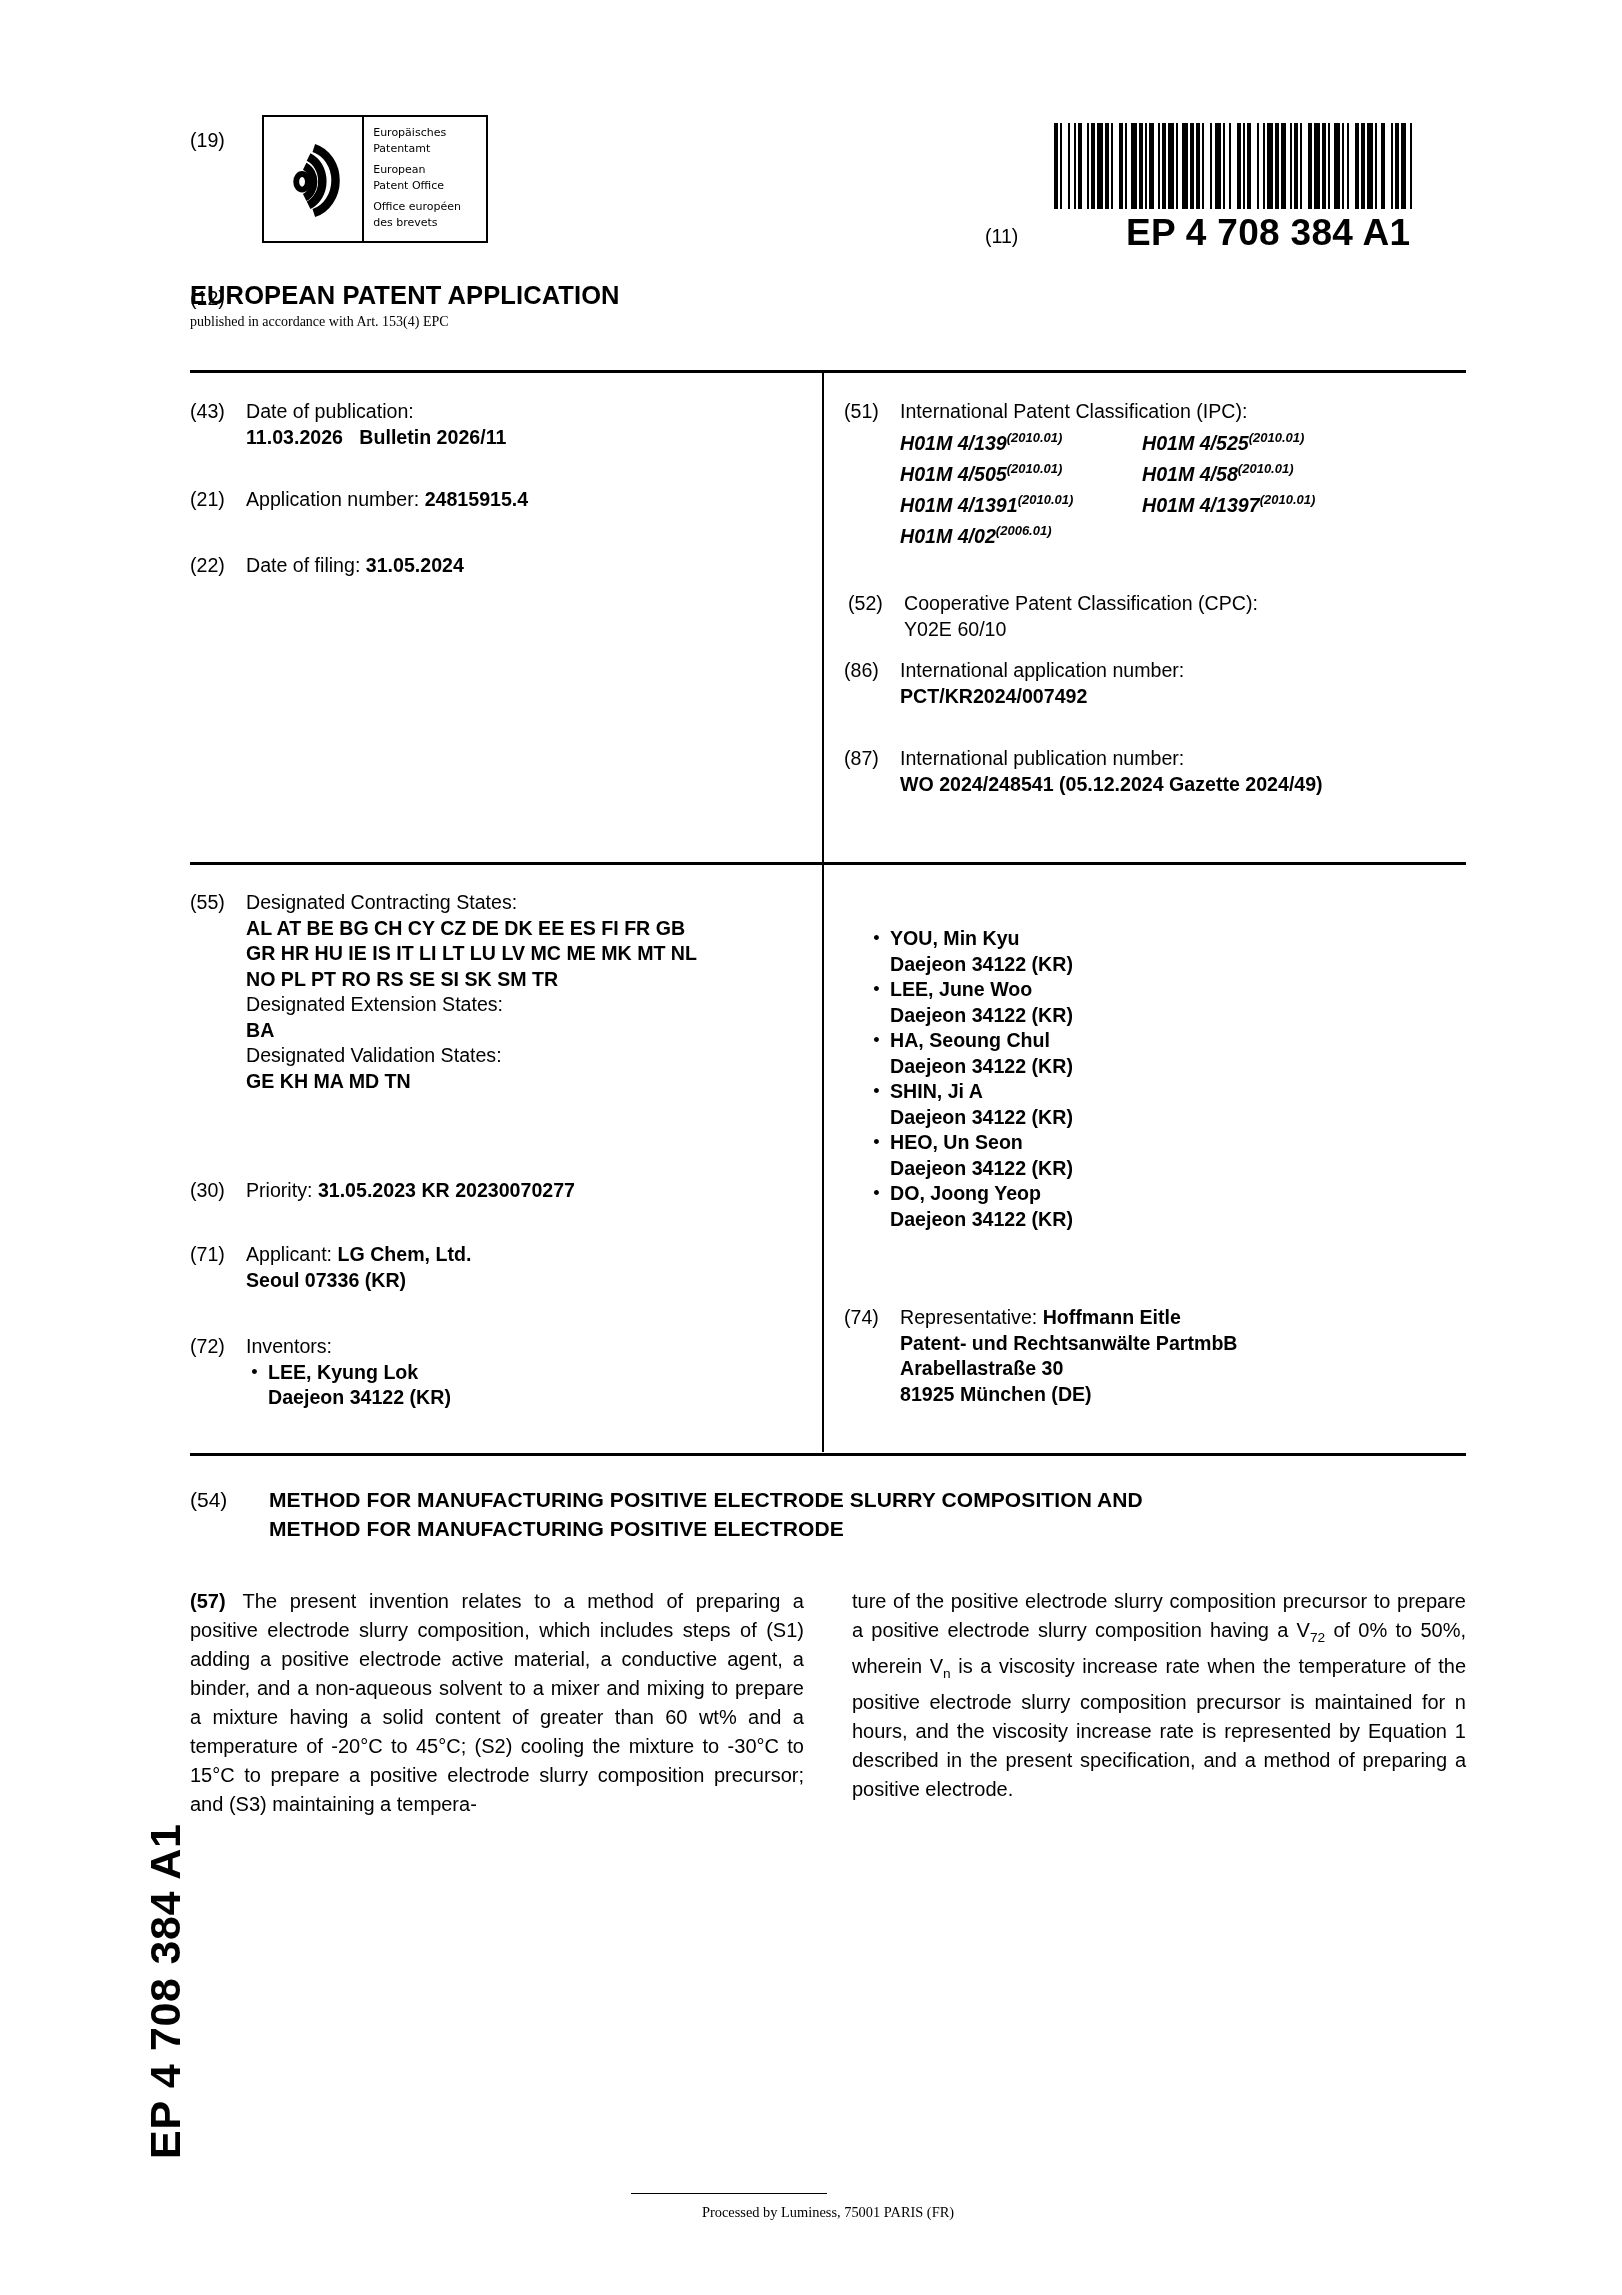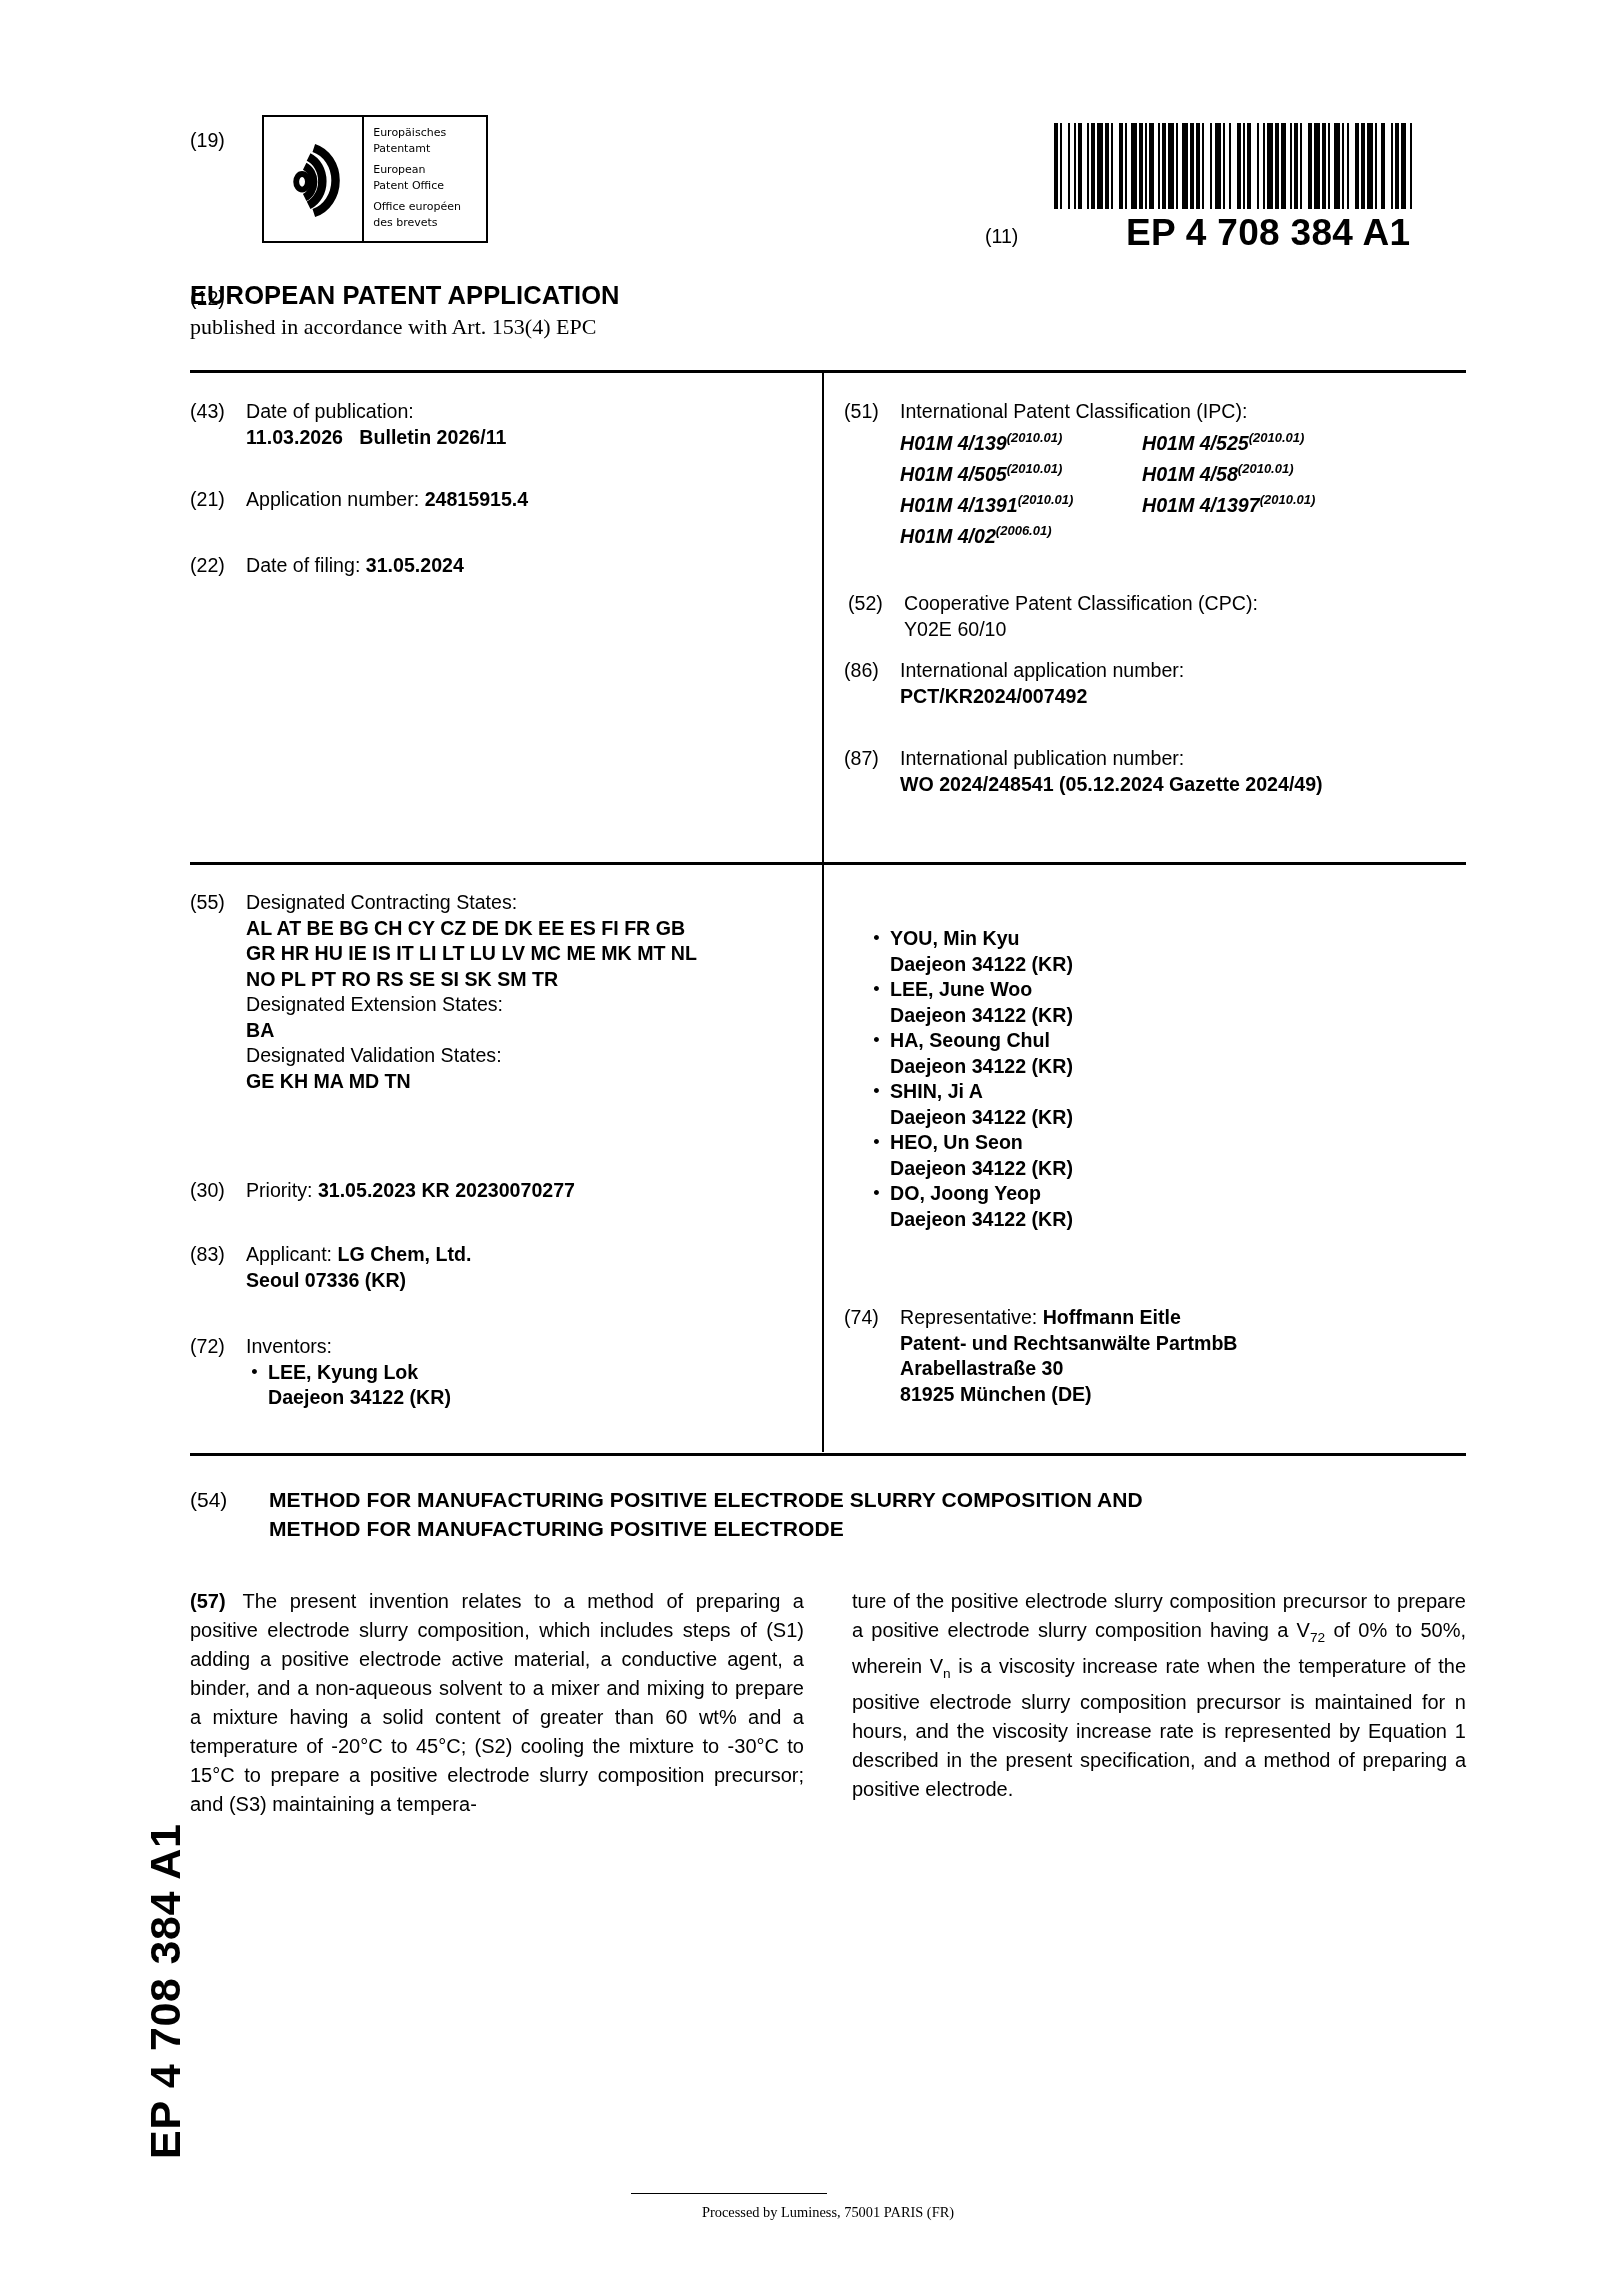--- a/index.html
+++ b/index.html
@@ -119,21 +119,21 @@
     left: 190px;
     top: 281px;
     width: 1276px;
   }
   .apptitle .t1 {
     font-size: 25.5px;
     font-weight: bold;
     letter-spacing: 0.1px;
   }
   .apptitle .t2 {
-    font-size: 22px;
+    font-size: 14px;
     margin-top: 3.9px;
     font-family: "Liberation Serif", serif;
   }
 
   
   .rule {
     position: absolute;
     left: 190px;
     width: 1276px;
     height: 2.6px;
@@ -479,21 +479,21 @@
 
   <div class="fld" style="left:190px; top:1178px; width:622px;">
     <span class="code">(30)</span>
     <div class="body">
       <span>Priority:</span>
       <span class="b">31.05.2023   KR 20230070277</span>
     </div>
   </div>
 
   <div class="fld" style="left:190px; top:1242px; width:622px;">
-    <span class="code">(83)</span>
+    <span class="code">(71)</span>
     <div class="body">
       <div><span>Applicant:</span>
         <span class="b">LG Chem, Ltd.</span></div>
       <div class="b">Seoul 07336 (KR)</div>
     </div>
   </div>
 
   <div class="fld" style="left:190px; top:1334px; width:622px;">
     <span class="code">(72)</span>
     <div class="body">

